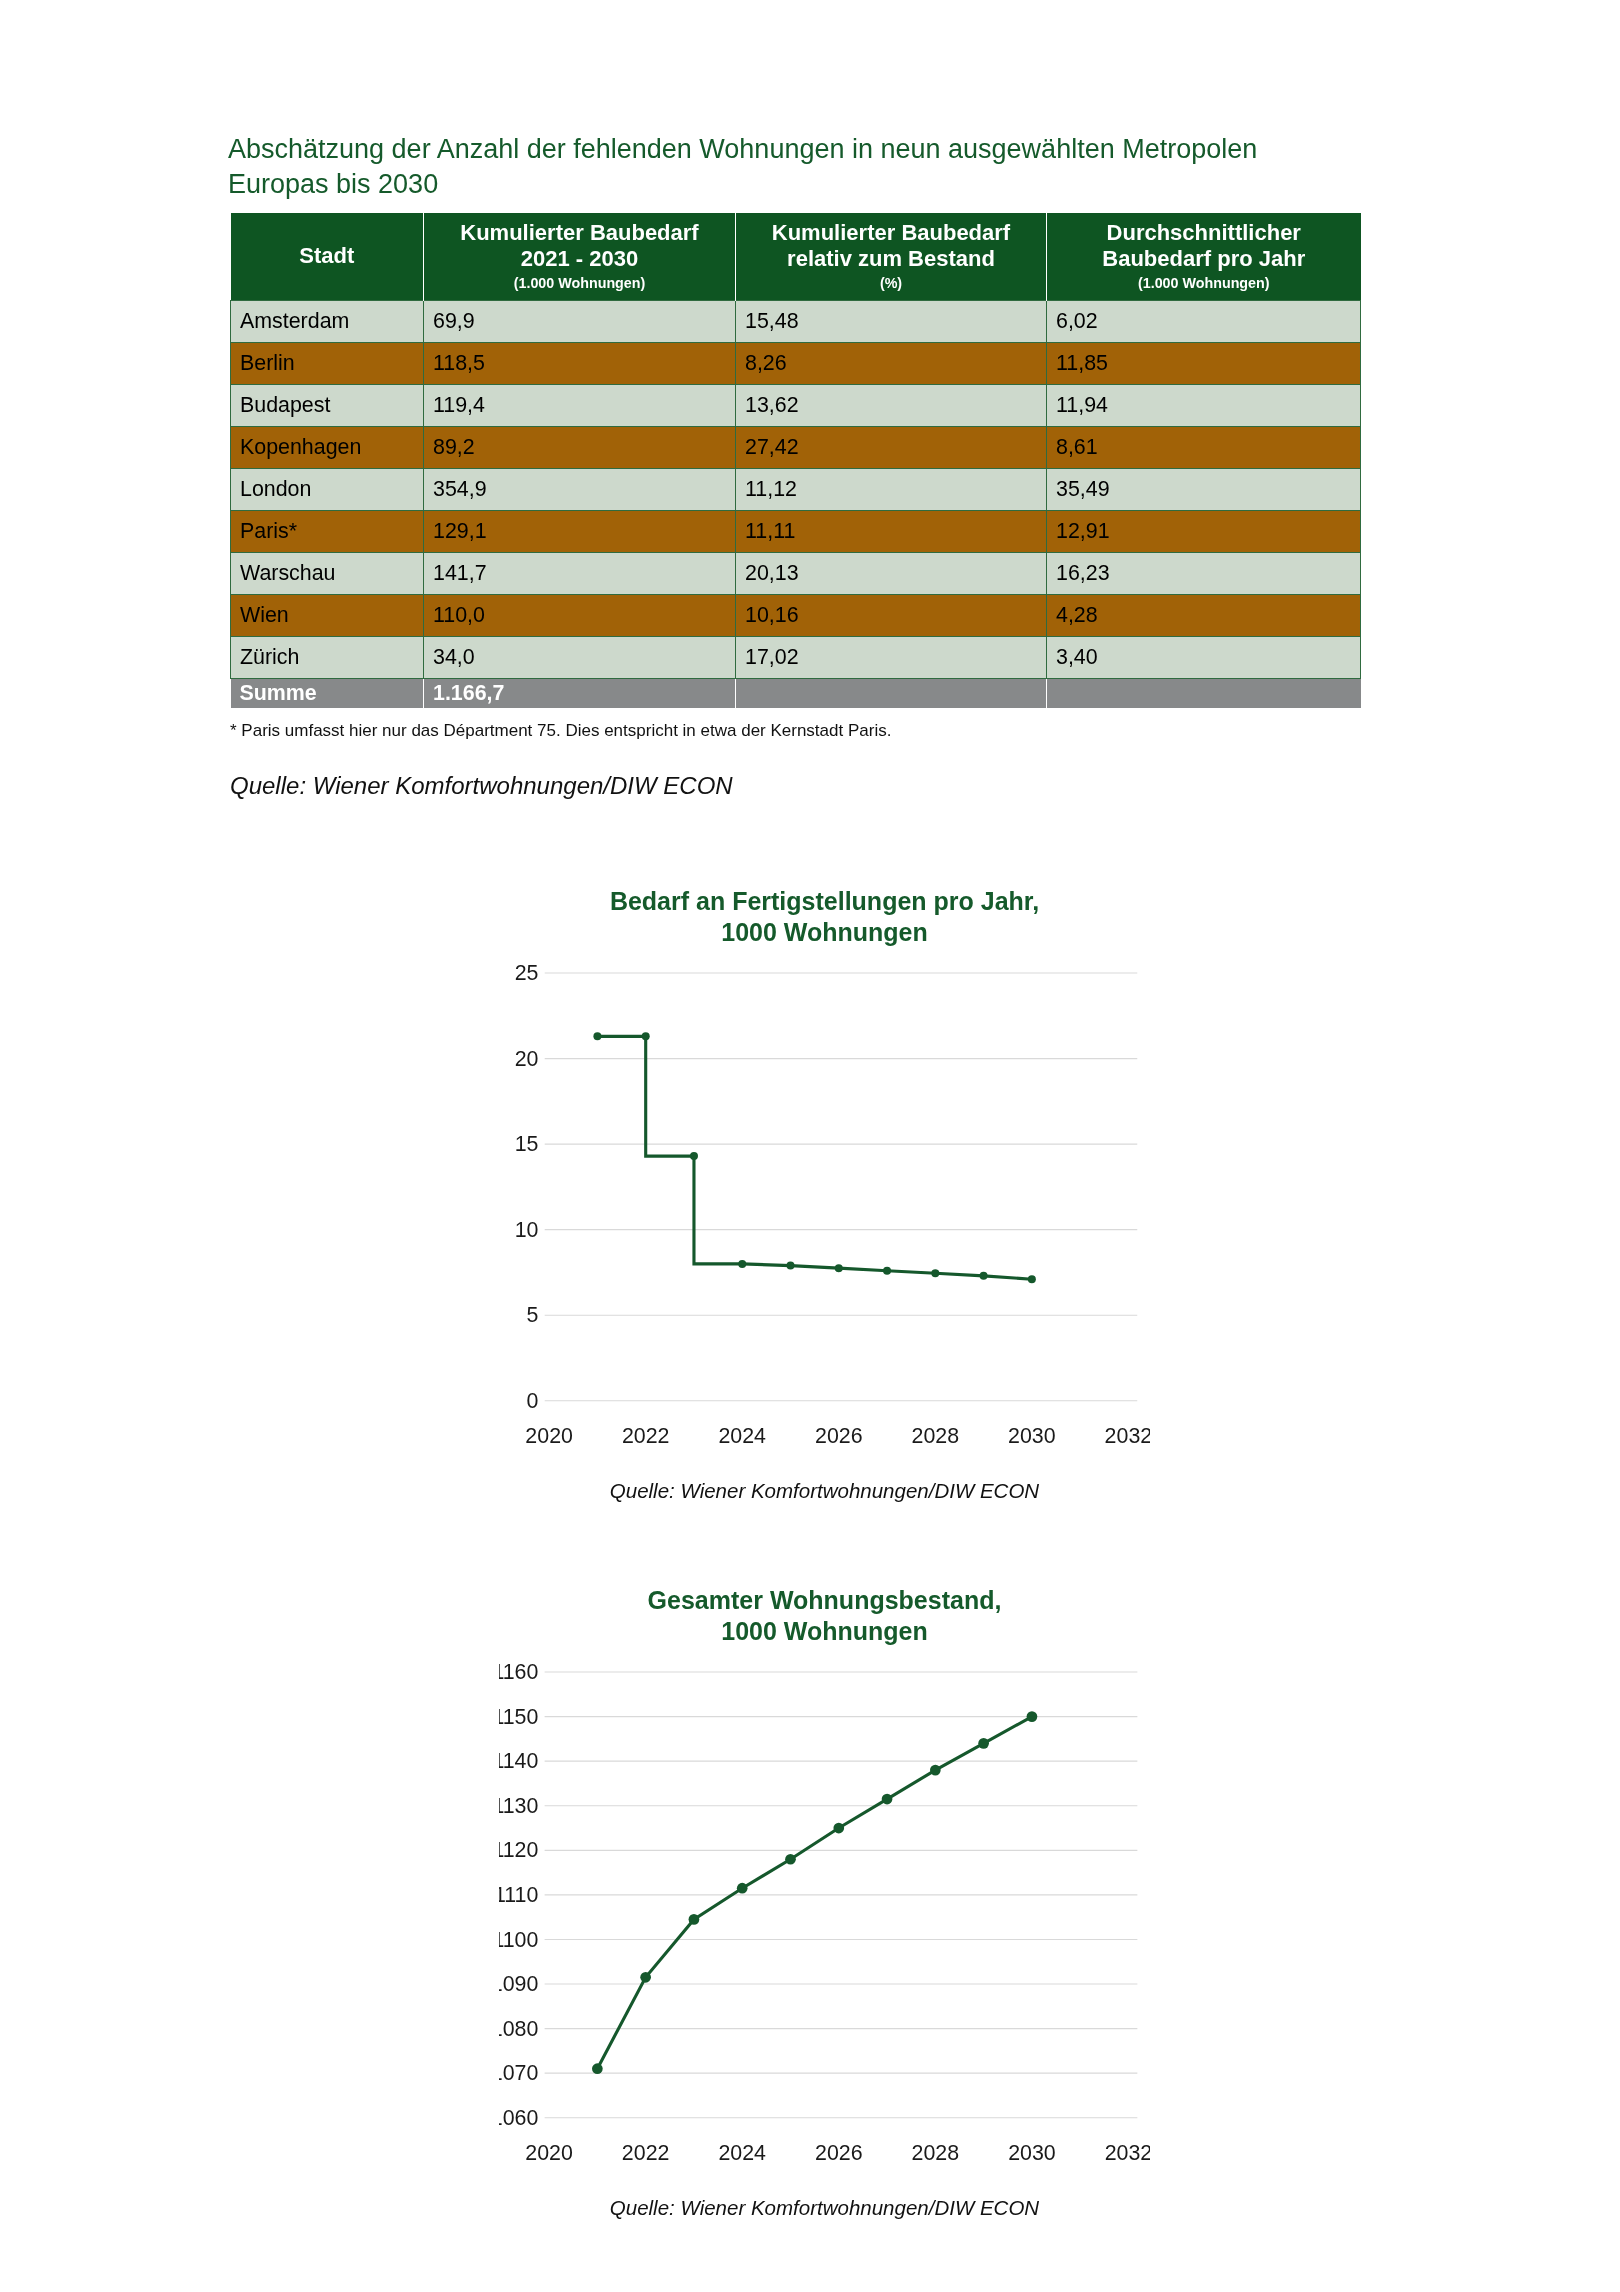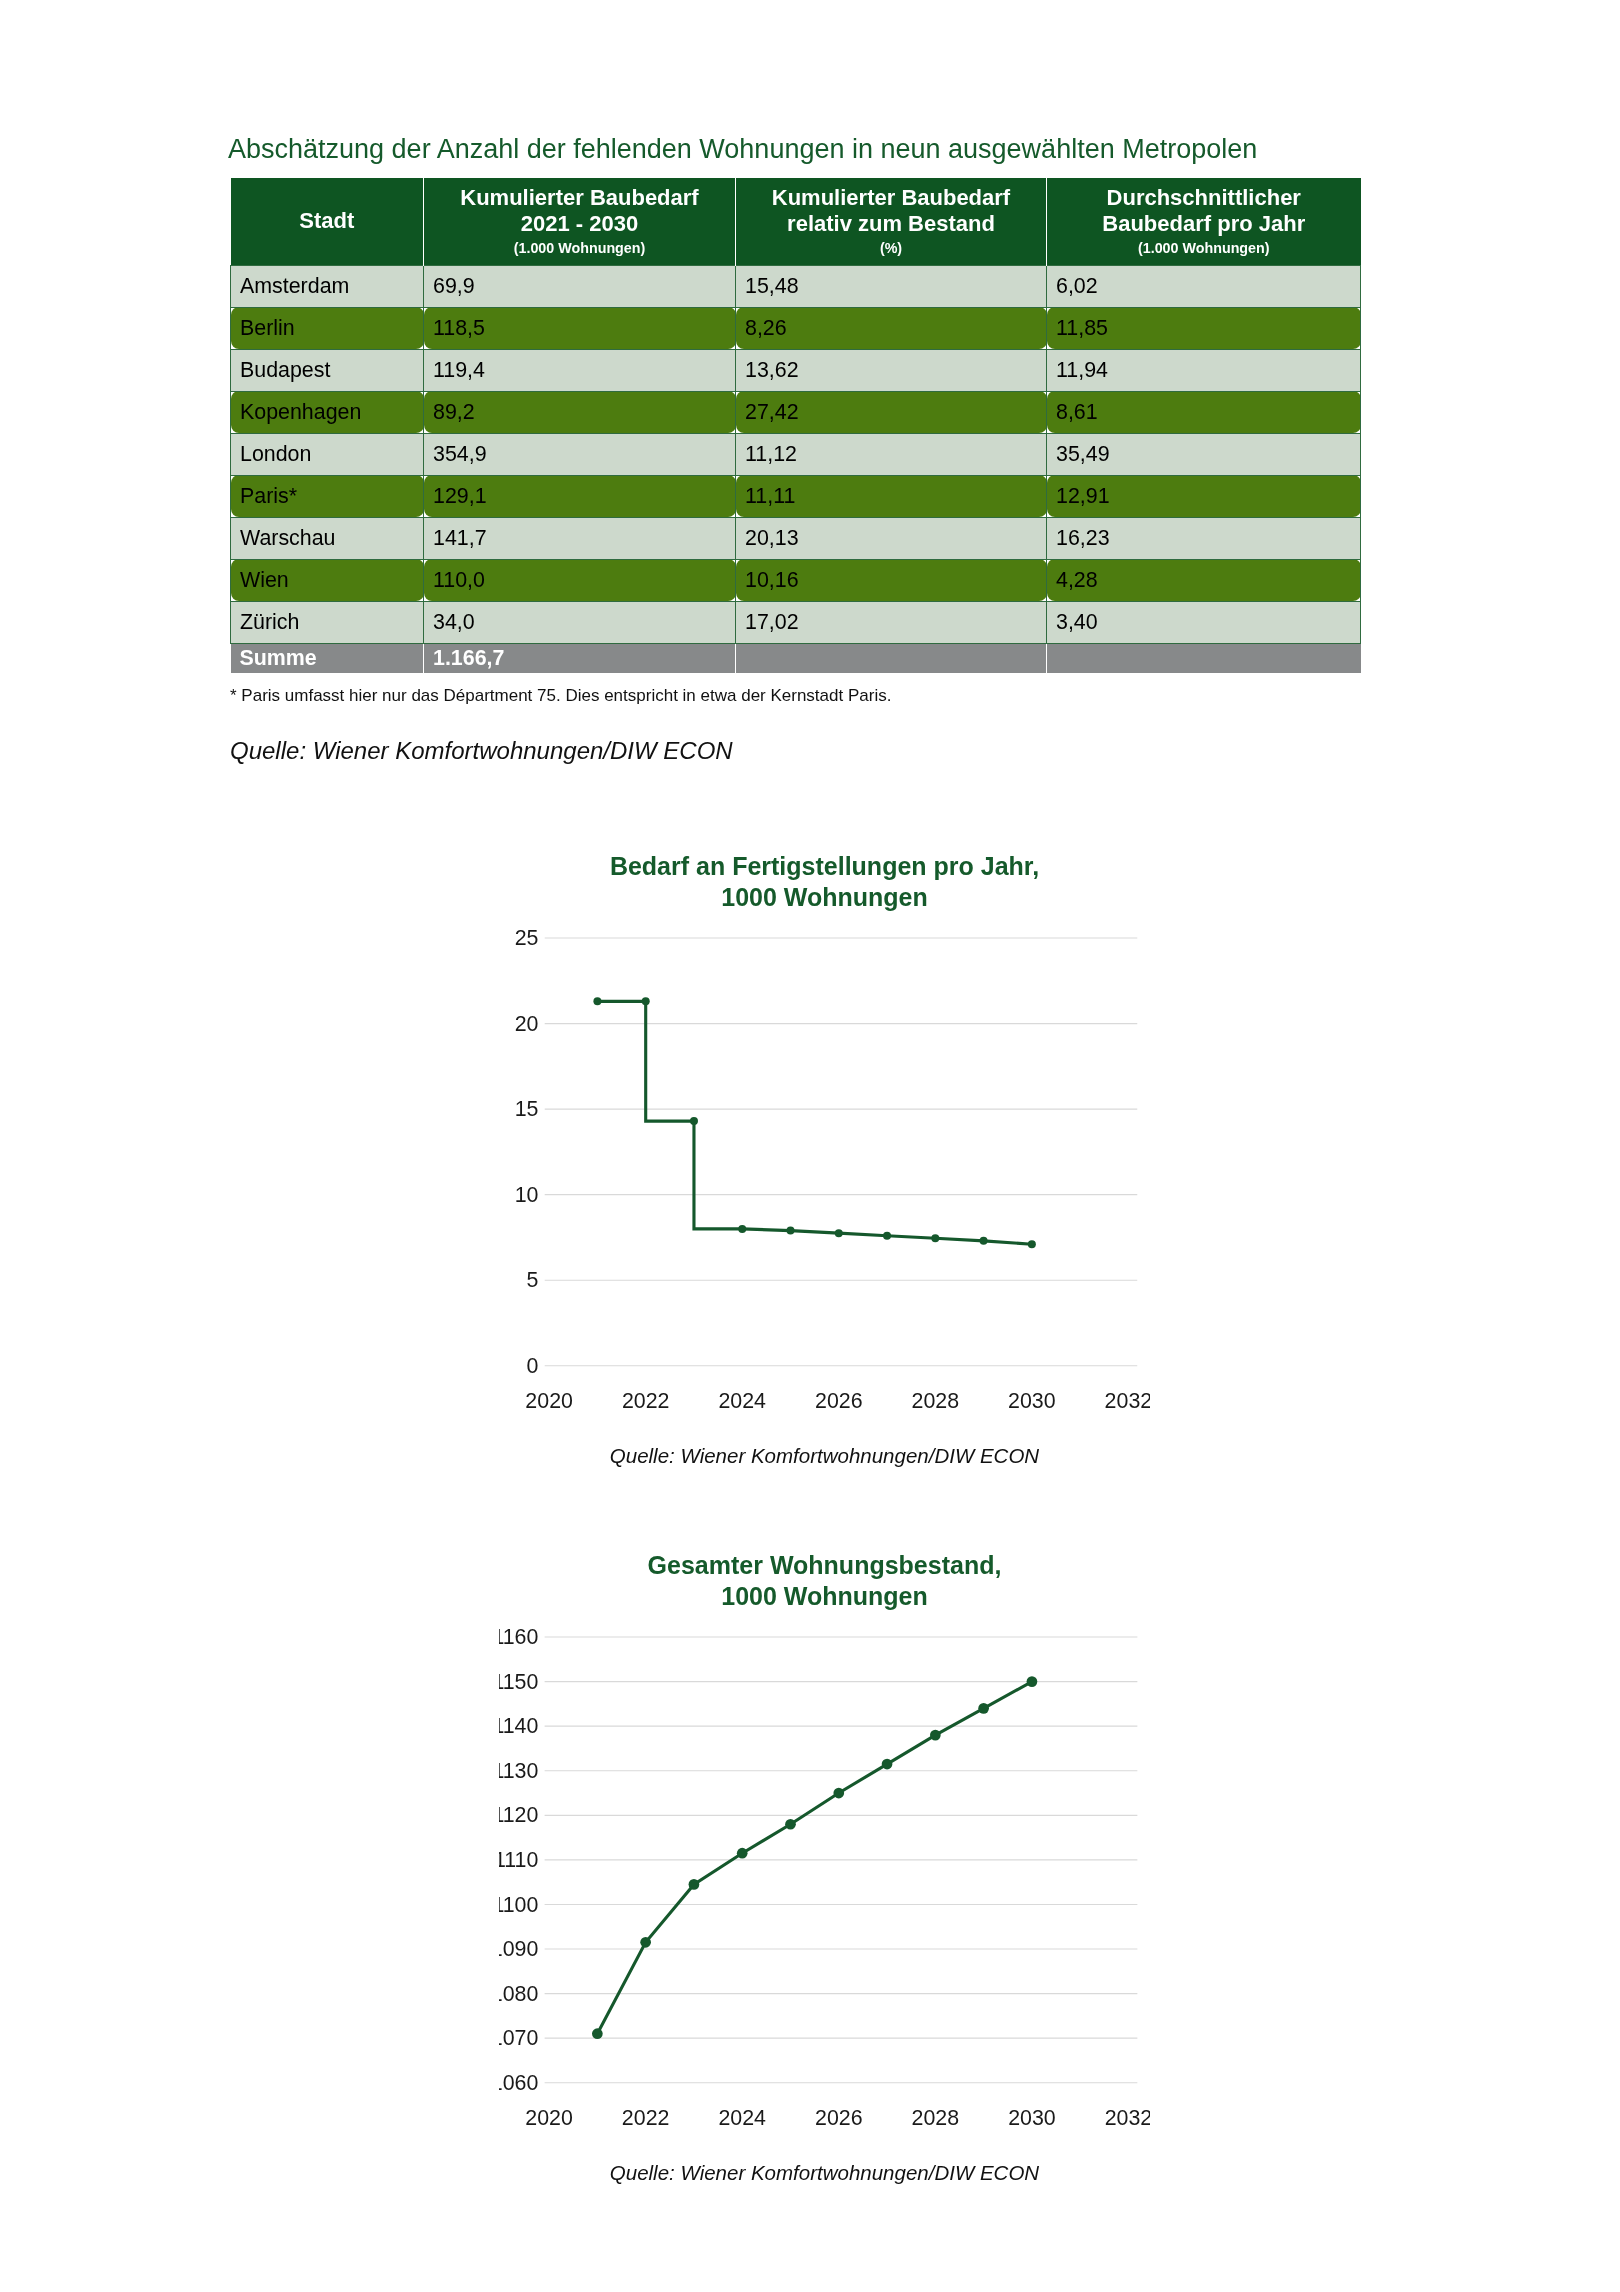--- a/index.html
+++ b/index.html
@@ -45,21 +45,21 @@
   table.city-table td{
     height:41px;
     padding:0 3px 0 9px;
     border:0.9px solid #2F6B3F;
     vertical-align:middle;
     overflow:hidden;
     white-space:nowrap;
   }
   table.city-table td.num{}
   table.city-table tbody tr.green td{background:#CDD9CC;}
-  table.city-table tbody tr.white td{background:#4d7c0f;border-radius:8px;}
+  table.city-table tbody tr.white td{background:#a16207;}
   table.city-table tfoot td{
     background:#87898A;
     color:#ffffff;
     font-weight:bold;
     height:29px;
     border:none;
     border-top:0.9px solid #2F6B3F;
     border-left:1.8px solid rgba(255,255,255,0.6);
   }
   table.city-table tfoot td:first-child{border-left:none;}
@@ -97,20 +97,21 @@
     margin-top:23px;
   }
 </style>
 </head>
 <body>
 
 <div class="page">
 
   <h1 class="page-title">
     <span>Abschätzung der Anzahl der fehlenden Wohnungen in neun ausgewählten Metropolen</span>
+    <span>Europas bis 2030</span>
   </h1>
 
   <table class="city-table">
     <colgroup>
       <col style="width:193px">
         <col style="width:312px">
         <col style="width:311px">
         <col style="width:314px">
     </colgroup>
     <thead>

